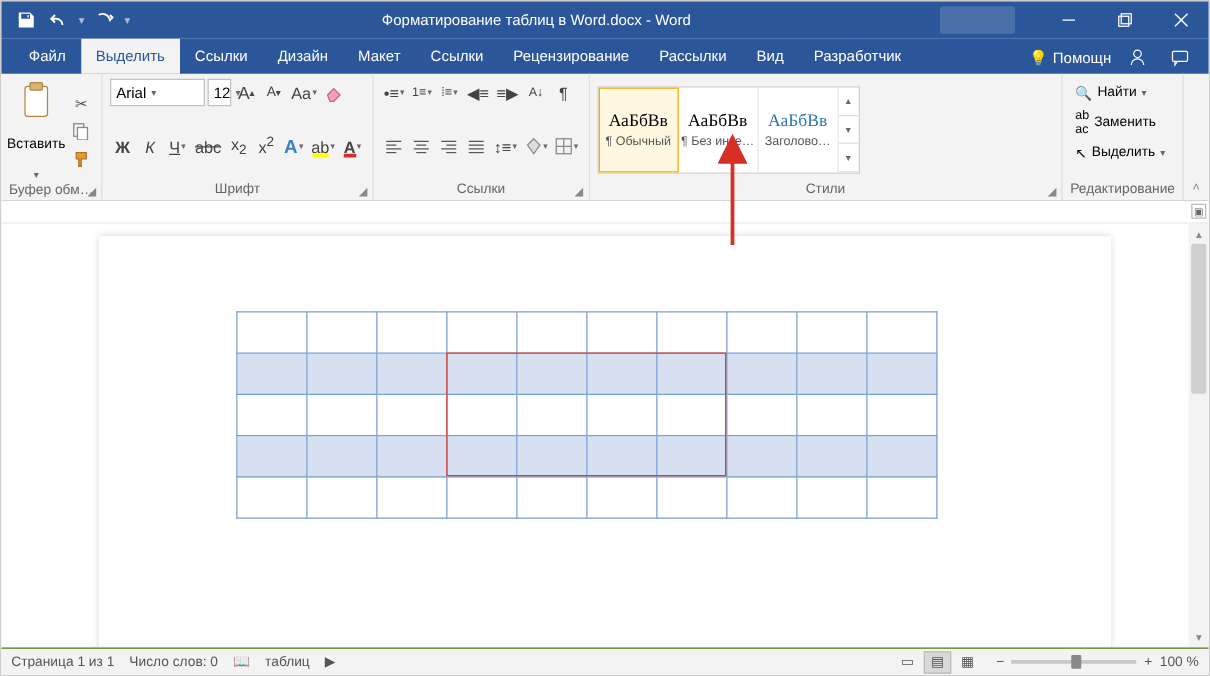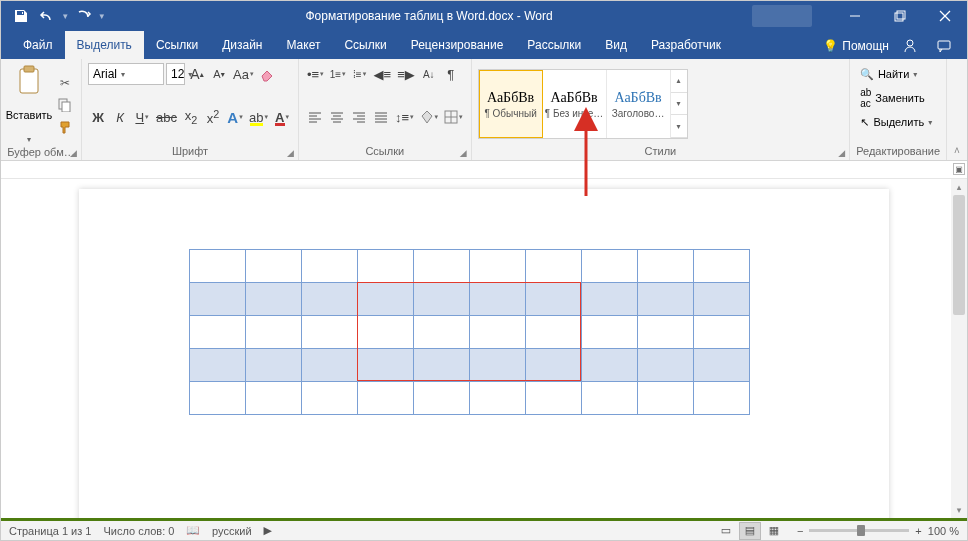--- a/index.html
+++ b/index.html
@@ -59,21 +59,21 @@
 .page { position:absolute; left:78px; top:10px; width:810px; height:500px; background:#fff; box-shadow:0 0 6px rgba(0,0,0,.18); padding:60px 110px; }
 .word-table { border-collapse:collapse; }
 .word-table td { border:1px solid #7a9fd4; width:56px; height:33px; }
 .word-table tr.shaded td { background:#d6e0f0; }
 .highlight-box { position:absolute; border:1.5px solid #e23b2e; pointer-events:none; }
 
 .scroll-v { position:absolute; top:178px; bottom:22px; right:0; width:16px; background:#f3f3f3; }
 .scroll-v .up,.scroll-v .down { height:16px; display:flex; align-items:center; justify-content:center; font-size:9px; color:#888; }
 .scroll-v .thumb { position:absolute; top:16px; left:2px; right:2px; height:120px; background:#cfcfcf; border-radius:2px; }
 
-.status { position:absolute; bottom:0; left:0; right:0; height:22px; background:#f3f3f3; border-top:3px solid #4d7c0f; display:flex; align-items:center; font-size:11px; color:#555; padding:0 8px; gap:12px; }
+.status { position:absolute; bottom:0; left:0; right:0; height:22px; background:#f3f3f3; border-top:1px solid #4d7c0f; display:flex; align-items:center; font-size:11px; color:#555; padding:0 8px; gap:12px; }
 .status .spacer { flex:1; }
 .view-btns { display:flex; gap:2px; }
 .view-btn { width:22px; height:18px; border:1px solid transparent; display:flex; align-items:center; justify-content:center; font-size:11px; cursor:pointer; }
 .view-btn.sel { background:#d8d8d8; border-color:#bbb; }
 .zoom { display:flex; align-items:center; gap:6px; }
 .zoom-track { width:100px; height:3px; background:#c8c8c8; position:relative; }
 .zoom-thumb { position:absolute; left:48%; top:-4px; width:8px; height:11px; background:#888; border-radius:1px; }
 
 .arrow-annot { position:absolute; left:575px; top:110px; pointer-events:none; }
 .arrow-annot svg { overflow:visible; }
@@ -477,21 +477,21 @@
         </marker>
       </defs>
     <line x1="10" y1="85" x2="10" y2="8" stroke="#d62f24" stroke-width="3" marker-end="url(#ah)"></line>
   </svg>
 </div>
 
 <div class="status">
   <span>Страница 1 из 1</span>
   <span>Число слов: 0</span>
   <span>📖</span>
-  <span>русский</span>
+  <span>таблиц</span>
   <span>▶</span>
   <div class="spacer"></div>
   <div class="view-btns">
     <div class="view-btn">▭</div>
     <div class="view-btn sel">▤</div>
     <div class="view-btn">▦</div>
   </div>
   <div class="zoom">
     <div>−</div>
     <div class="zoom-track">

